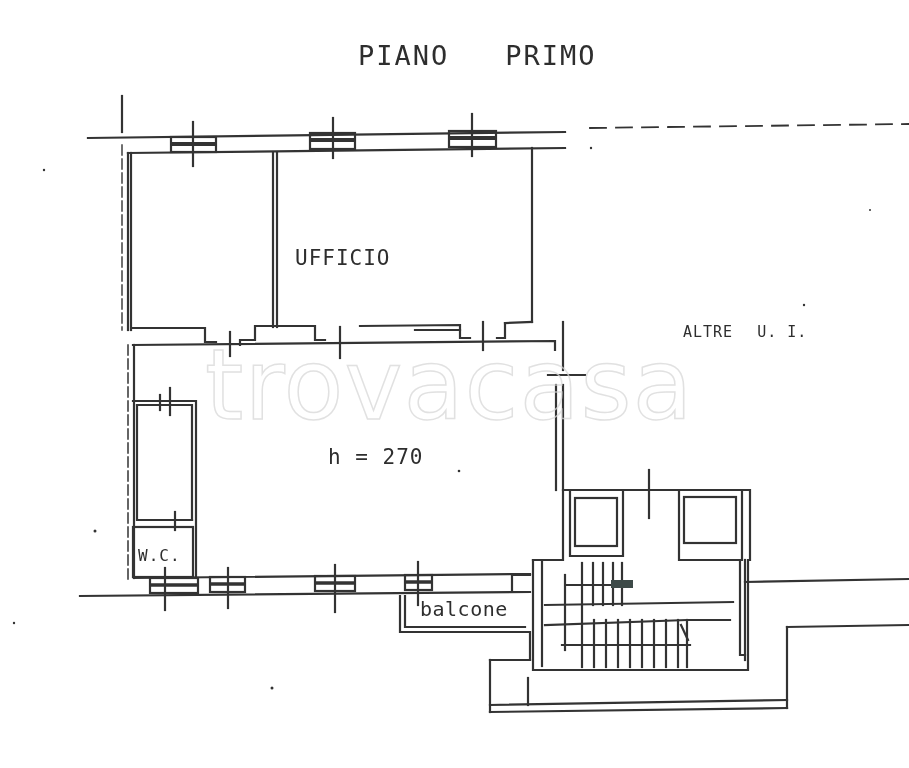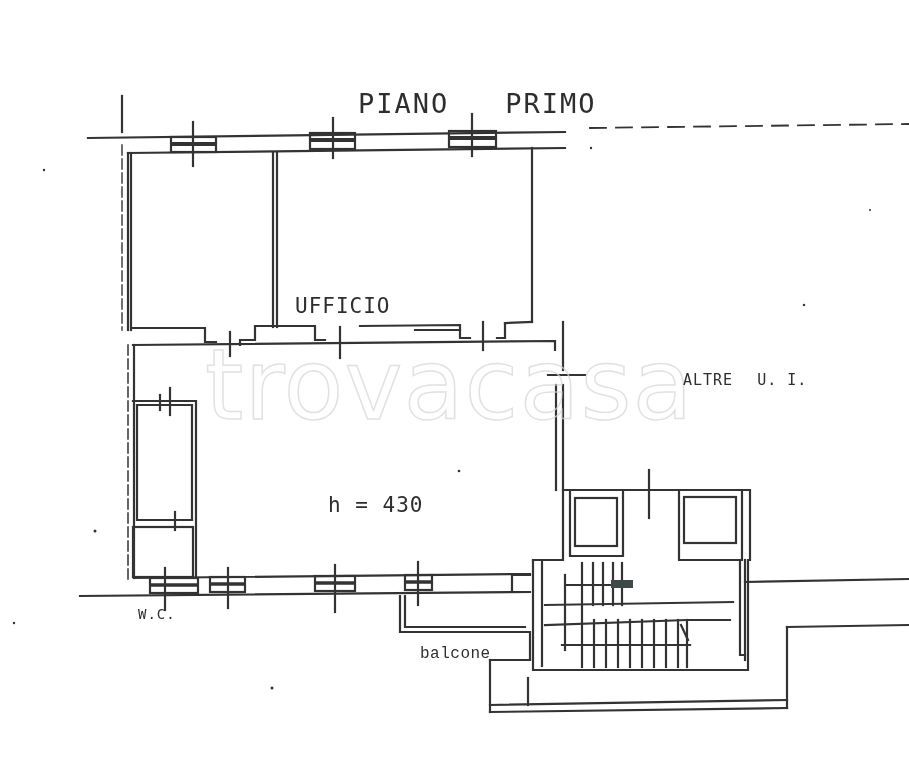--- a/index.html
+++ b/index.html
@@ -4,30 +4,29 @@
   <style>
     html, body { margin: 0; padding: 0; background: #ffffff; }
     body { width: 909px; height: 768px; position: relative; overflow: hidden; }
     .plan { position: absolute; left: 0; top: 0; width: 909px; height: 768px; }
     .lbl {
       position: absolute;
       font-family: "DejaVu Sans Mono", monospace;
       color: #2e2e2e;
       letter-spacing: 1px;
       white-space: nowrap;
-      margin-top: 48px;
     }
     .title { left: 358px; top: 40px; font-size: 27px; letter-spacing: 2px; }
     .title .w2 { margin-left: 56px; }
     .ufficio { left: 295px; top: 246px; font-size: 21px; }
     .altre { left: 683px; top: 323px; font-size: 15px; }
     .altre .w2 { margin-left: 24px; }
     .height { left: 328px; top: 445px; font-size: 21px; }
-    .wc { left: 138px; top: 558px; font-size: 14px; }
-    .balcone { left: 420px; top: 597px; font-size: 16px; letter-spacing: 0.5px; font-family: Liberation Mono, monospace; }
+    .wc { left: 138px; top: 546px; font-size: 16px; }
+    .balcone { left: 420px; top: 597px; font-size: 20px; letter-spacing: 0.5px; }
     .watermark {
       position: absolute; left: 205px; top: 328px;
       font-family: "DejaVu Sans", sans-serif;
       font-size: 98px; font-weight: 400;
       color: transparent;
       -webkit-text-stroke: 1.5px rgba(215,215,215,0.75);
       letter-spacing: 1px;
     }
   </style>
 </head>
@@ -169,15 +168,15 @@
 
 <div class="watermark">trovacasa</div>
 
 <div class="lbl title">
   <span>PIANO</span><span class="w2">PRIMO</span>
 </div>
 <div class="lbl ufficio">UFFICIO</div>
 <div class="lbl altre">
   <span>ALTRE</span><span class="w2">U. I.</span>
 </div>
-<div class="lbl height">h = 430</div>
+<div class="lbl height">h = 270</div>
 <div class="lbl wc">W.C.</div>
 <div class="lbl balcone">balcone</div>
 
 </body></html>

